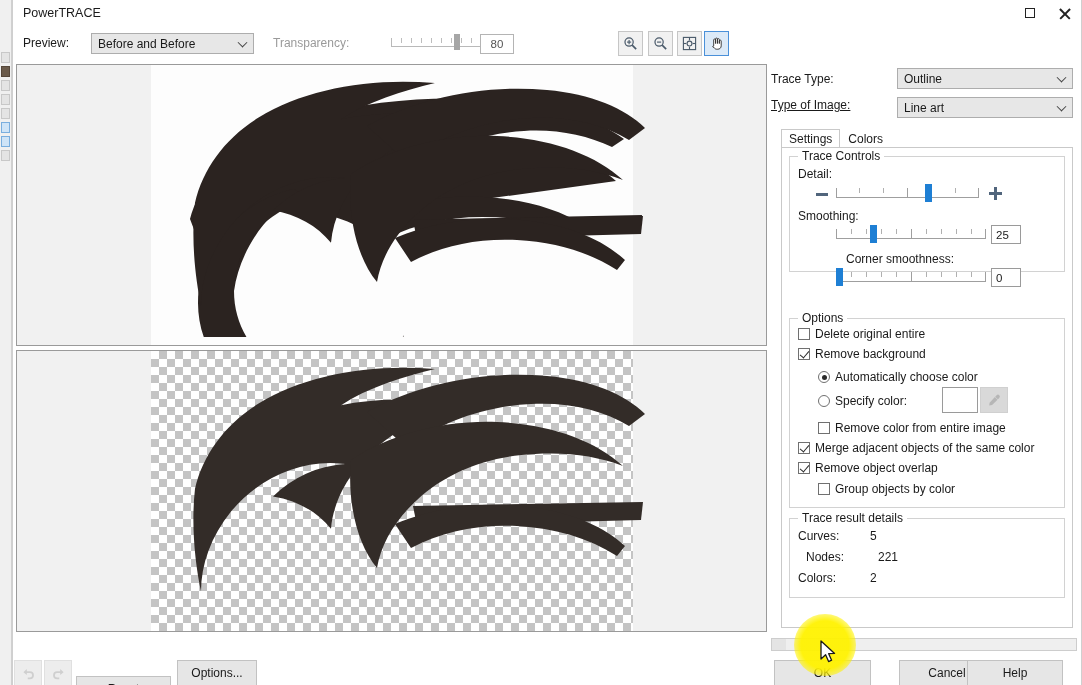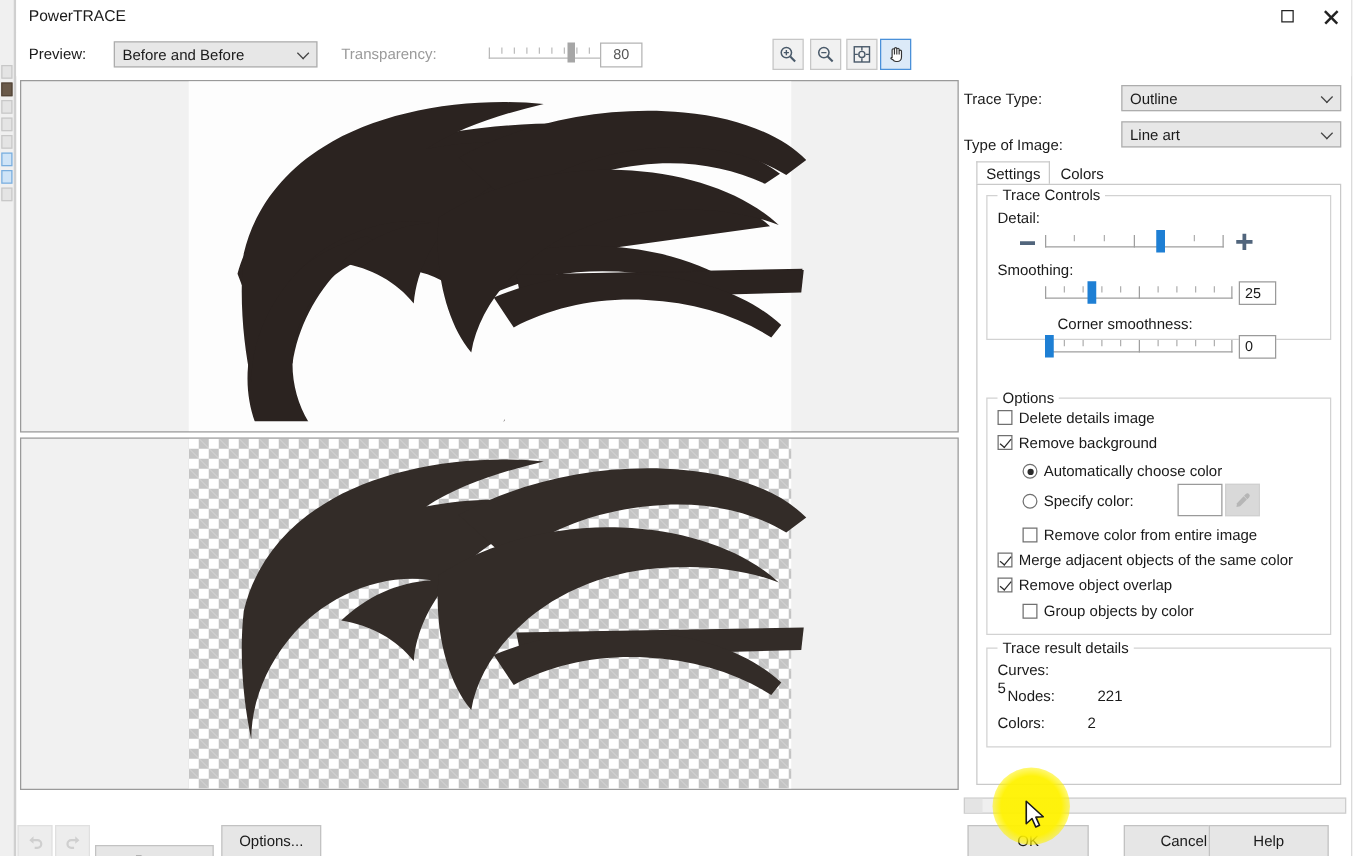--- a/index.html
+++ b/index.html
@@ -334,21 +334,21 @@
     </div>
 
     <div class="rpanel" style="left:758px; top:60px; width:305px; height:570px;">
 
       <span class="lbl" style="position:absolute; left:0px; top:12px;">Trace Type:</span>
       <div class="combo" style="position:absolute; left:126px; top:8px; width:176px;">
         <span>Outline</span>
         <span class="chev"></span>
       </div>
 
-      <span class="lbl" style="position:absolute; left:0px; top:49px;">Type of Image:</span>
+      <span class="lbl" style="position:absolute; left:0px; top:38px;text-decoration:underline;">Type of Image:</span>
       <div class="combo" style="position:absolute; left:126px; top:37px; width:176px;">
         <span>Line art</span>
         <span class="chev"></span>
       </div>
 
       <div class="tabstrip" style="left:10px; top:68px;">
         <div class="tab active">Settings</div>
         <div class="tab">Colors</div>
       </div>
 
@@ -401,21 +401,21 @@
           <div class="thumb" style="left:0px"></div>
         </div>
         <div class="valbox" style="position:absolute; left:201px; top:111px;">0</div>
       </div>
 
       <div class="groupbox" style="left:18px; top:258px; width:276px; height:190px;">
         <span class="gtitle">Options</span>
 
         <div class="chk" style="position:absolute; left:8px; top:8px;">
           <span class="chkbox"></span>
-          <span class="txt">Delete details image</span>
+          <span class="txt">Delete original entire</span>
         </div>
 
         <div class="chk" style="position:absolute; left:8px; top:28px;">
           <span class="chkbox checked"></span>
           <span class="txt">Remove background</span>
         </div>
 
         <div class="chk" style="position:absolute; left:28px; top:51px;">
           <span class="radio on"></span>
           <span class="txt">Automatically choose color</span>
@@ -449,21 +449,21 @@
         </div>
 
         <div class="chk" style="position:absolute; left:28px; top:163px;">
           <span class="chkbox"></span>
           <span class="txt">Group objects by color</span>
         </div>
       </div>
 
       <div class="groupbox" style="left:18px; top:458px; width:276px; height:80px;">
         <span class="gtitle">Trace result details</span>
-        <div class="resrow" style="position:absolute; left:8px; top:10px;flex-direction:column;">
+        <div class="resrow" style="position:absolute; left:8px; top:10px;">
           <span class="k">Curves:</span>
           <span>5</span>
         </div>
         <div class="resrow" style="position:absolute; left:16px; top:31px;align-items:center;">
           <span class="k">Nodes:</span>
           <span>221</span>
         </div>
         <div class="resrow" style="position:absolute; left:8px; top:52px;">
           <span class="k">Colors:</span>
           <span>2</span>

